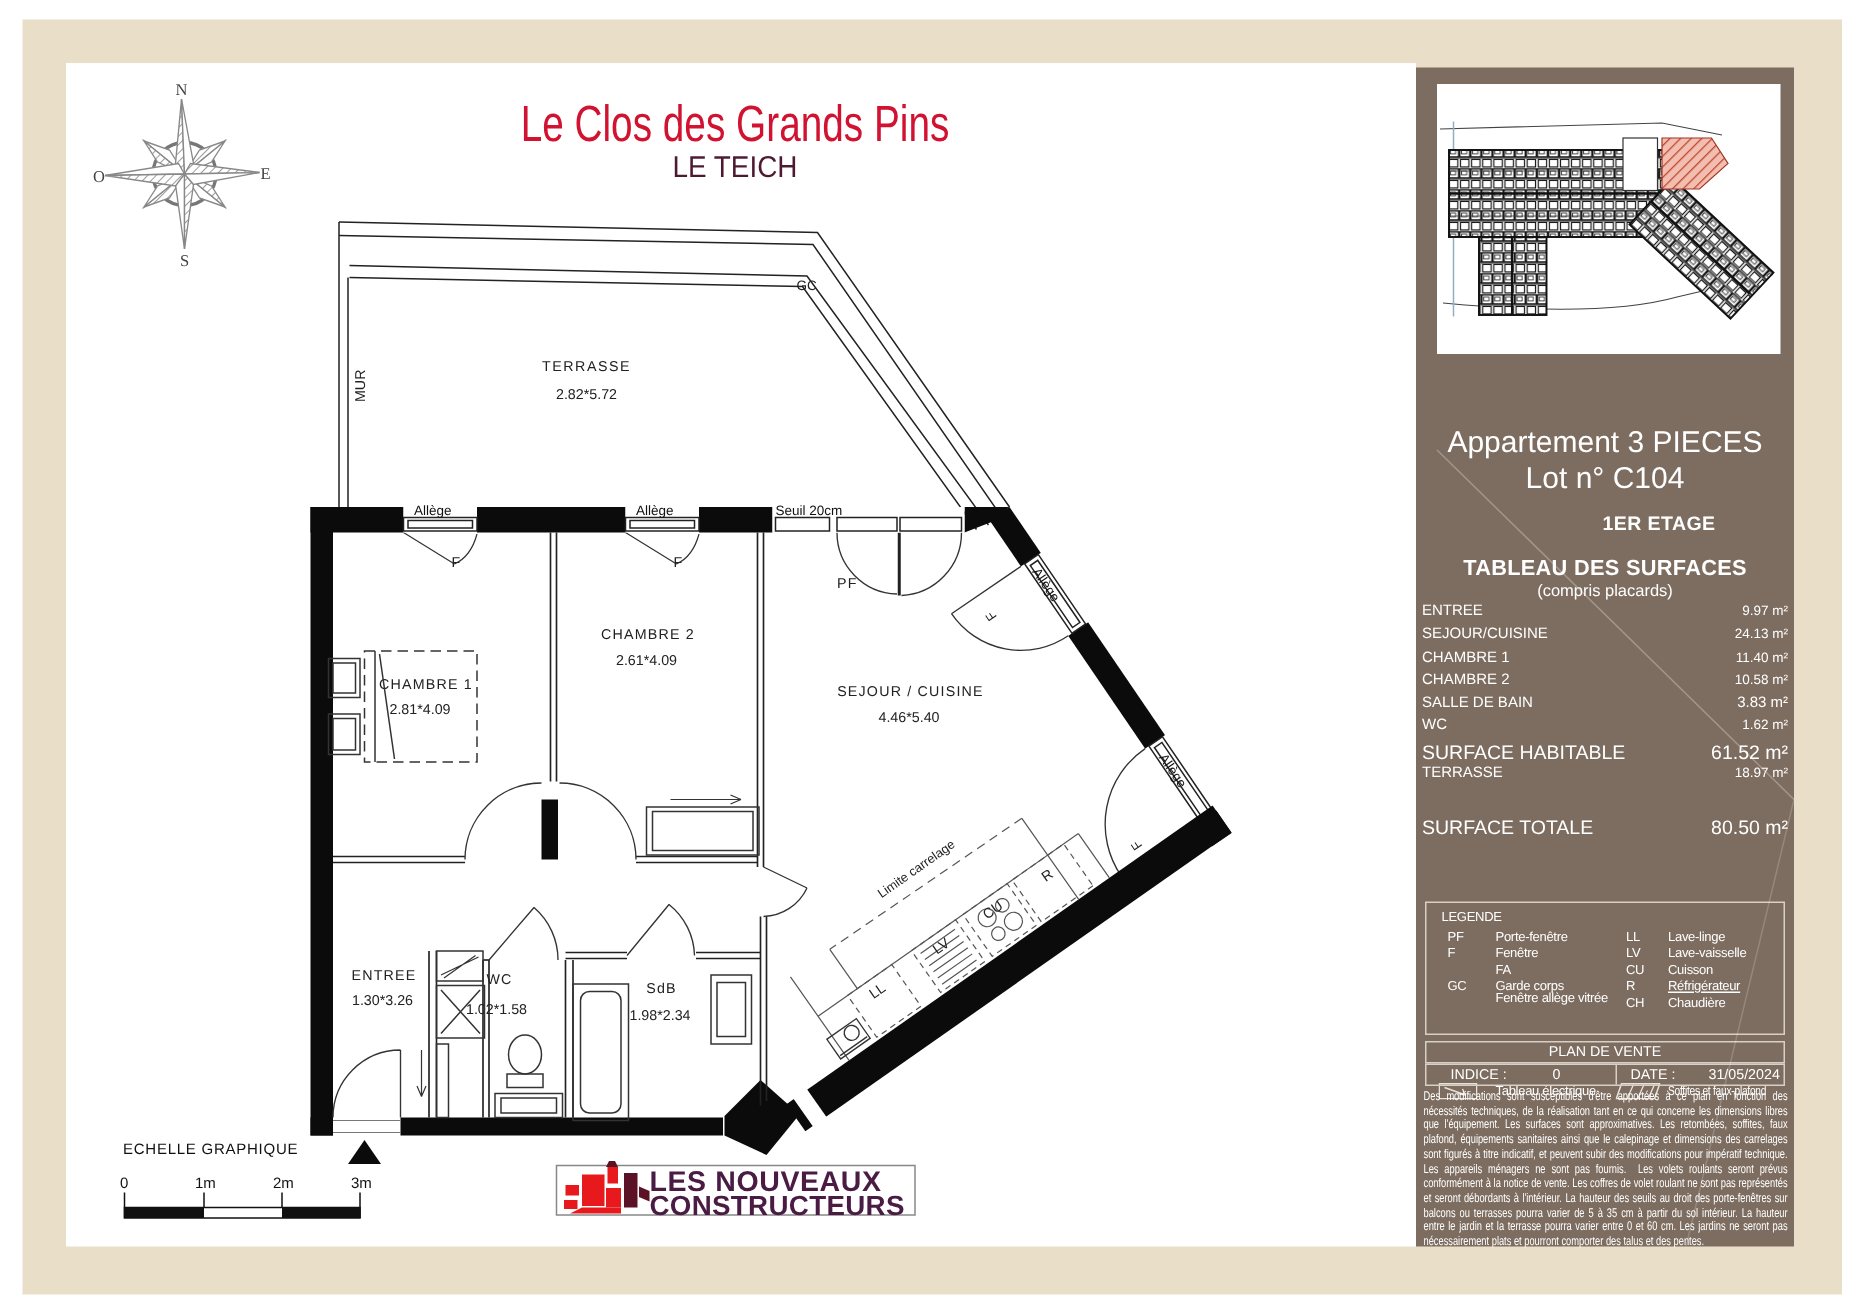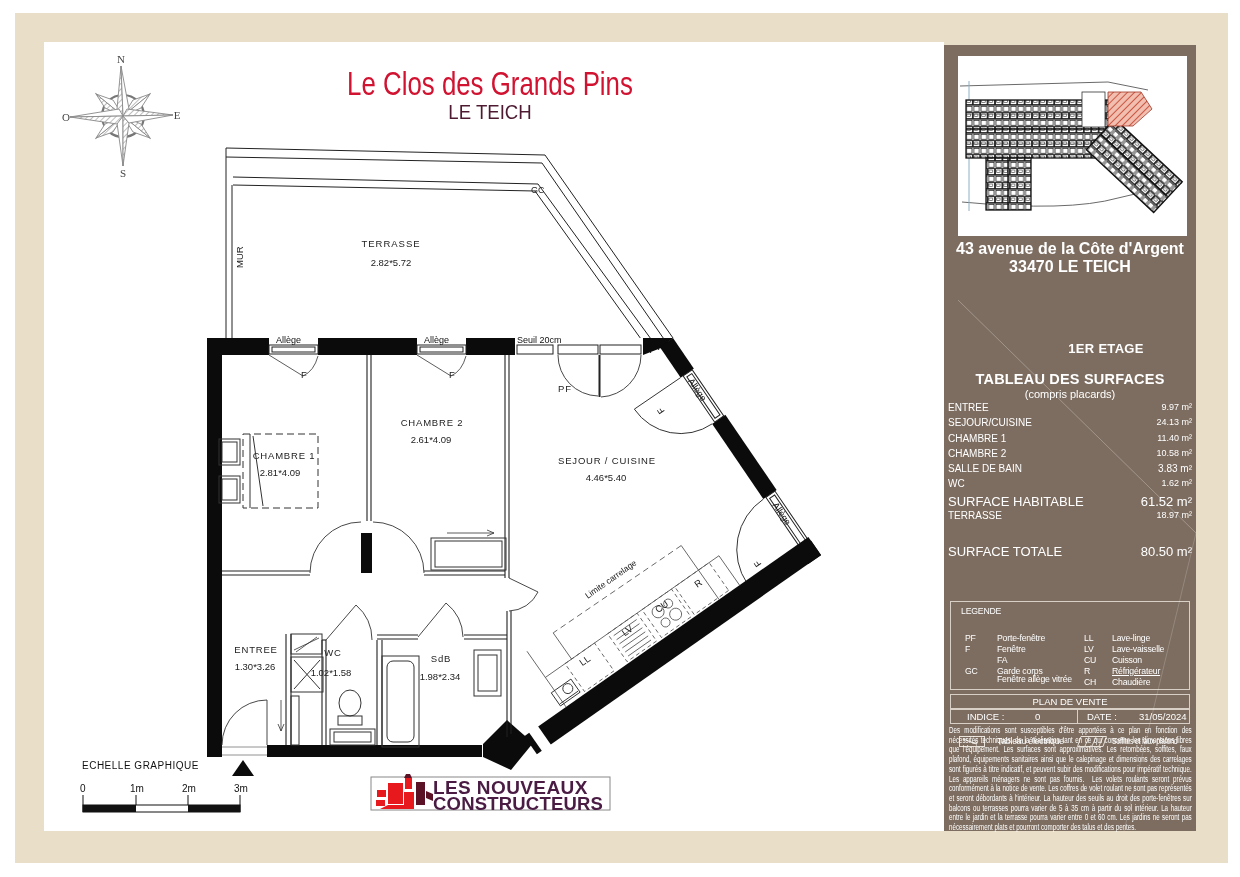--- a/index.html
+++ b/index.html
@@ -402,22 +402,22 @@
         <rect x="0" y="0" width="92" height="42" fill="url(#cells)" stroke="#111" stroke-width="1.3"></rect>
         <path d="M0,21 L90,21" stroke="#111" stroke-width="1.5" fill="none"></path>
       </g>
 
       <polygon points="150,36 183,36 194,53 175,70 150,70" fill="url(#redhatch2)" stroke="#a03525" stroke-width="0.8"></polygon>
 
       <rect x="124" y="36" width="23" height="35" fill="#fff" stroke="#333" stroke-width="0.8"></rect>
     </svg>
   </div>
 
-  <div class="abs" style="left:0;top:195px;width:100%;text-align:center;font-weight:bold;font-size:16px;line-height:17.5px;">43 avenue de la Côte d'Argent<br>33470 LE TEICH</div>
-
+
+  <div class="abs" style="left:0;top:238px;width:100%;text-align:center;font-size:20px;line-height:24px;">Appartement 3 PIECES<br>Lot n° C104</div>
 
   <div class="abs" style="left:0;top:296px;width:100%;text-align:center;font-weight:bold;font-size:13px;letter-spacing:0.3px;padding-left:36px;">1ER ETAGE</div>
 
   <div class="abs" style="left:0;top:326px;width:100%;text-align:center;font-weight:bold;font-size:14.5px;letter-spacing:0.2px;">TABLEAU DES SURFACES</div>
   <div class="abs" style="left:0;top:343px;width:100%;text-align:center;font-size:11px;">(compris placards)</div>
 
   <div class="abs" style="left:4px;top:357px;width:244px;font-size:10px;">
     <div style="height:15.3px;">
         <span style="float:left;">ENTREE</span>
         <span style="float:right;font-size:9px;">9.97 m²</span>
@@ -451,21 +451,21 @@
         <span style="float:right;font-size:9px;">18.97 m²</span>
       </div>
     <div style="height:18px;clear:both;"></div>
     <div style="height:16.5px;clear:both;font-size:13px;">
         <span style="float:left;">SURFACE TOTALE</span>
         <span style="float:right;">80.50 m²</span>
       </div>
   </div>
 
   <div class="abs" style="left:6px;top:556px;width:238px;height:87px;border:1px solid #d8d0c6;font-size:8.7px;letter-spacing:-0.2px;">
-    <div style="margin:4px 0 17px 10px;">LEGENDE</div>
+    <div style="margin:4px 0 3px 10px;">LEGENDE</div>
     <div style="position:relative;height:55px;">
       <span class="abs" style="left:14px;top:0;">PF</span>
         <span class="abs" style="left:46px;top:0;">Porte-fenêtre</span>
       <span class="abs" style="left:14px;top:11px;">F</span>
         <span class="abs" style="left:46px;top:11px;">Fenêtre</span>
       <span class="abs" style="left:14px;top:22px;padding-left:32px;">FA</span>
         <span class="abs" style="left:46px;top:8px;margin-top:33px;">Fenêtre allège vitrée</span>
       <span class="abs" style="left:14px;top:33px;">GC</span>
         <span class="abs" style="left:46px;top:33px;">Garde corps</span>
       <span class="abs" style="left:133px;top:0;">LL</span>

